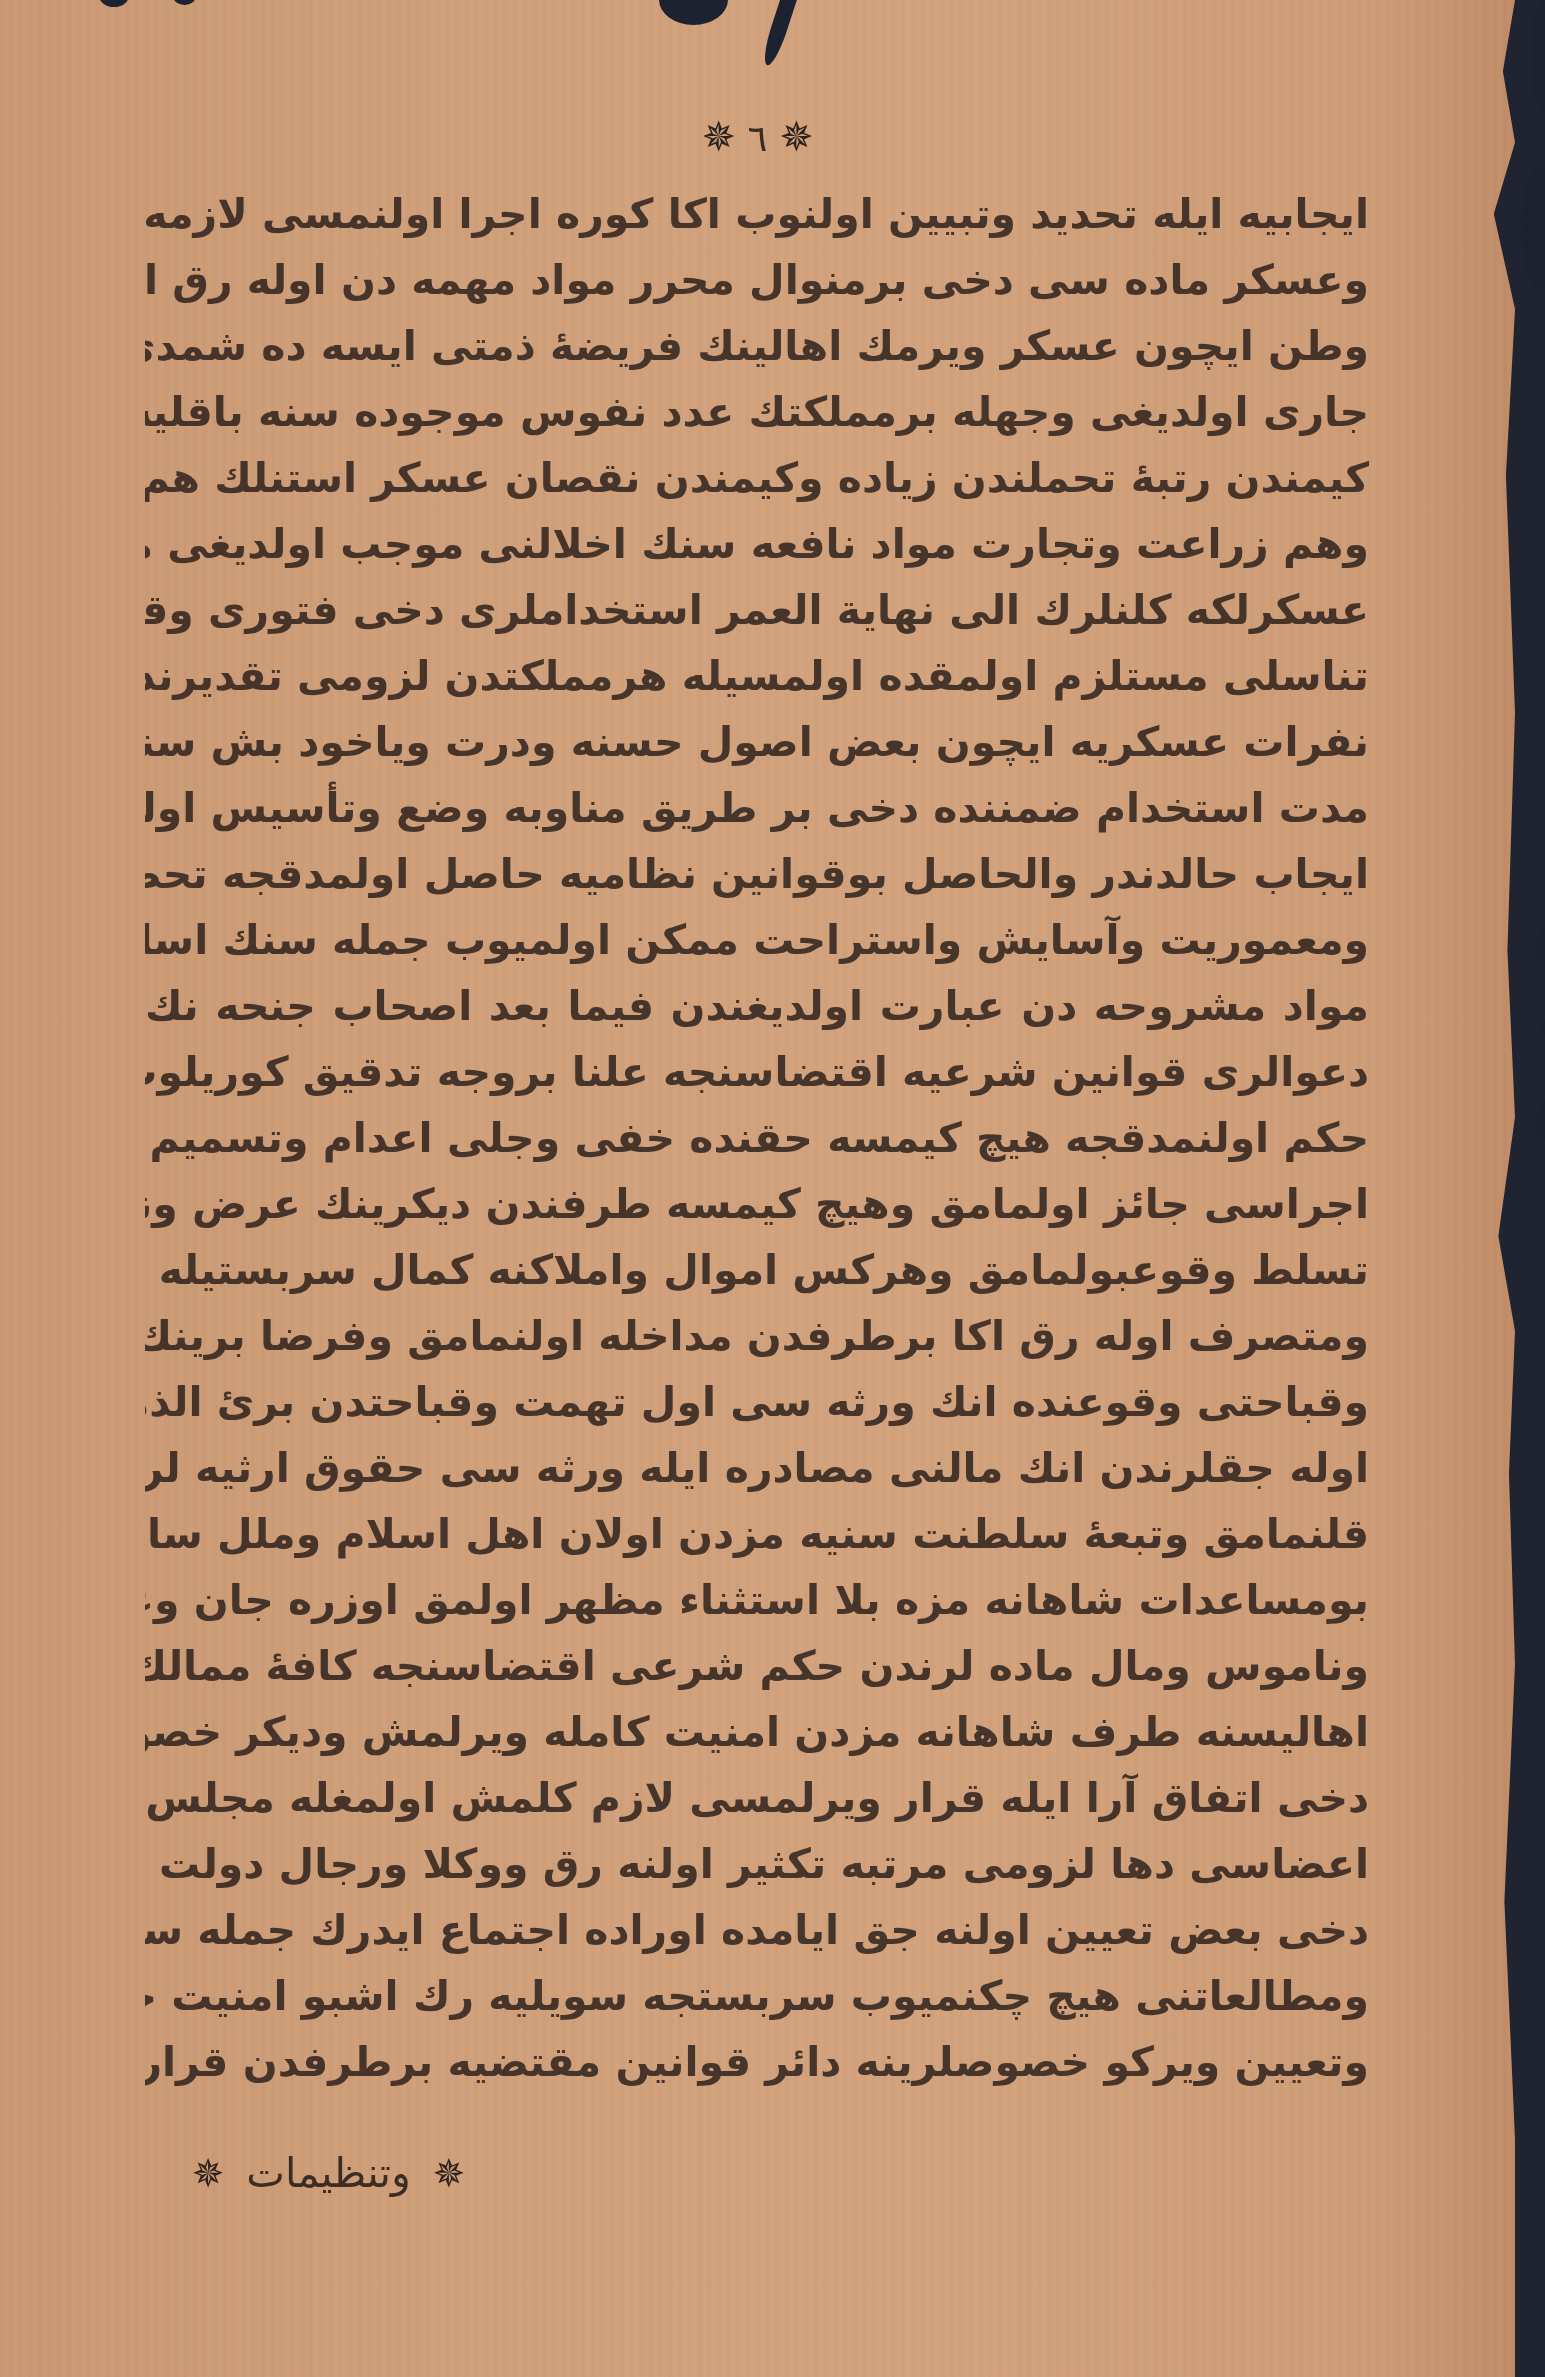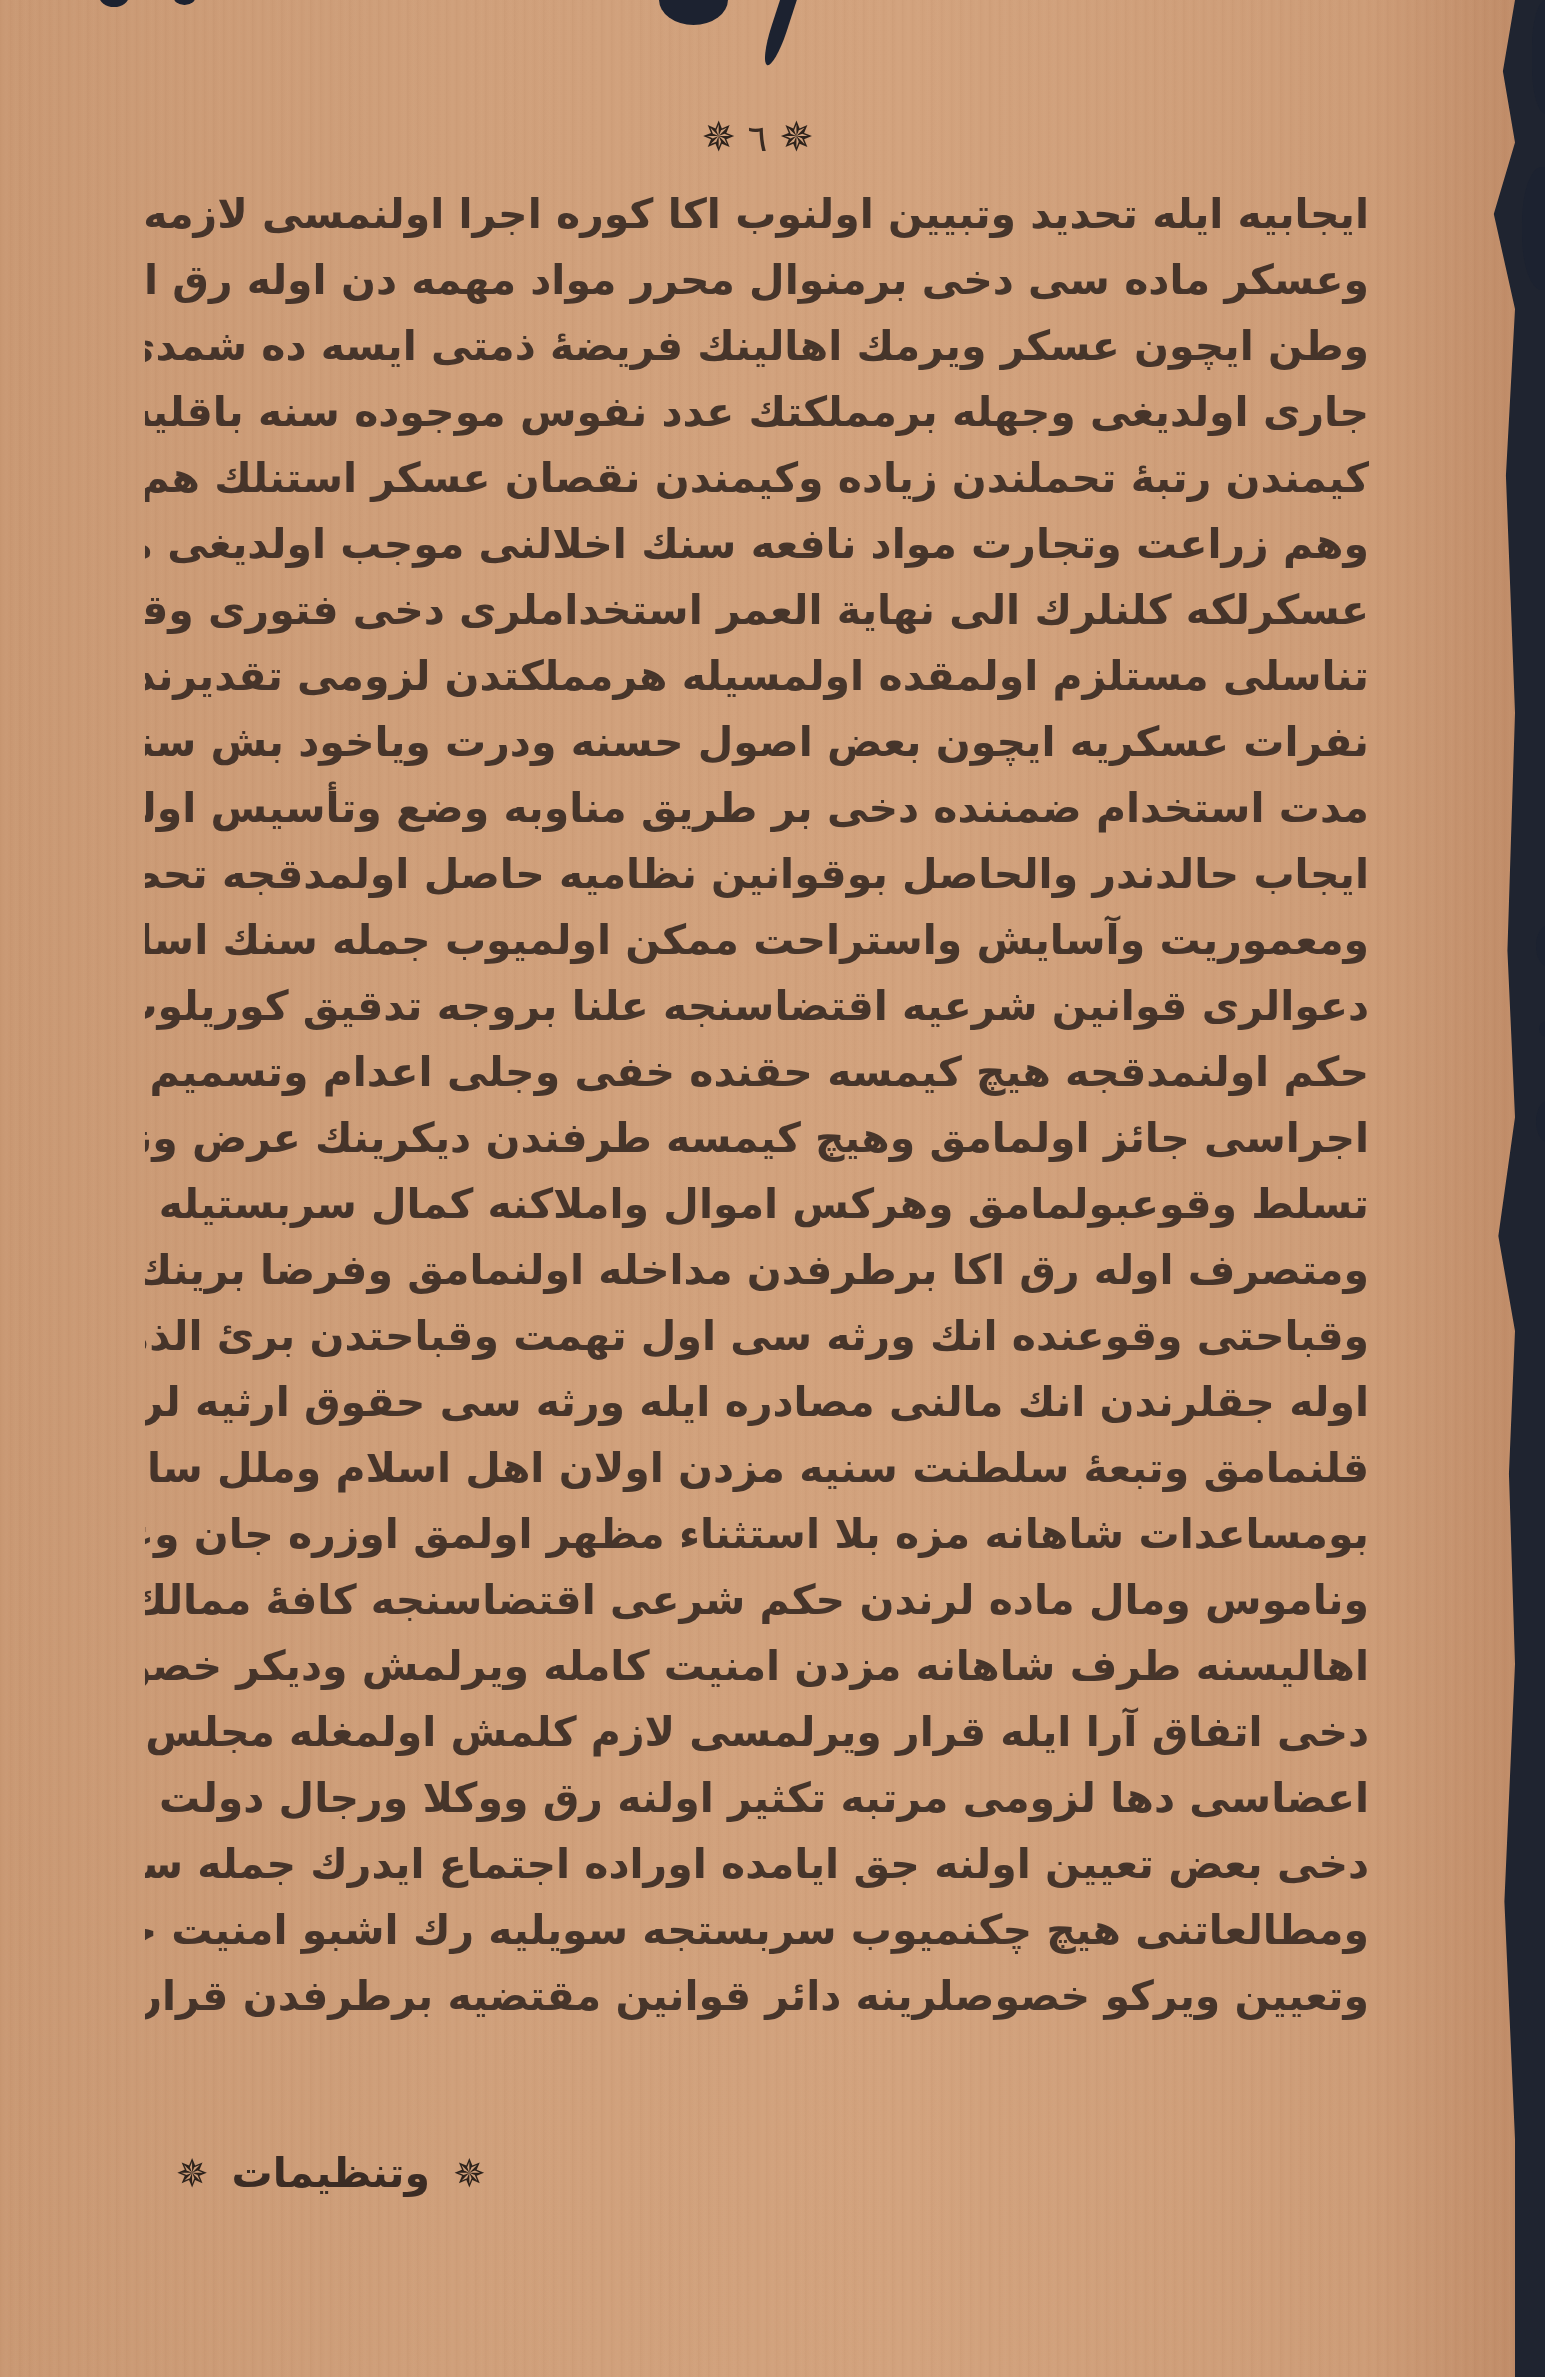--- a/index.html
+++ b/index.html
@@ -64,24 +64,24 @@
     height: 66px;
     line-height: 66px;
     white-space: nowrap;
     text-align: justify;
     text-align-last: justify;
     overflow: hidden;
   }
   .catchword {
     position: absolute;
     top: 2149px;
-    left: 167px;
+    left: 183px;
     direction: rtl;
     font-family: "DejaVu Sans", sans-serif;
-    font-weight: bold;
+    font-weight: normal;
     font-size: 41px;
     color: #3b2c24;
   }
   .catchword .orn { color: #2d221b; font-size: 39px; padding: 0 8.8px; }
 </style>
 </head>
 <body>
 
 <div class="scan">
   <div class="paper"></div>
@@ -108,20 +108,21 @@
     <div class="line">وطن ایچون عسکر ویرمك اهالینك فریضهٔ ذمتی ایسه ده شمدی یه قدر</div>
     <div class="line">جاری اولدیغی وجهله برمملکتك عدد نفوس موجوده سنه باقلیه رق</div>
     <div class="line">کیمندن رتبهٔ تحملندن زیاده وکیمندن نقصان عسکر استنلك هم نظامسزلغی</div>
     <div class="line">وهم زراعت وتجارت مواد نافعه سنك اخلالنی موجب اولدیغی مثللو</div>
     <div class="line">عسکرلکه کلنلرك الی نهایة العمر استخداملری دخی فتوری وقطع</div>
     <div class="line">تناسلی مستلزم اولمقده اولمسیله هرمملکتدن لزومی تقدیرنده طلب اولنه جق</div>
     <div class="line">نفرات عسکریه ایچون بعض اصول حسنه ودرت ویاخود بش سنه</div>
     <div class="line">مدت استخدام ضمننده دخی بر طریق مناوبه وضع وتأسیس اولنمسی</div>
     <div class="line">ایجاب حالدندر والحاصل بوقوانین نظامیه حاصل اولمدقجه تحصیل قوت</div>
     <div class="line">ومعموریت وآسایش واستراحت ممکن اولمیوب جمله سنك اساسی دخی</div>
+    <div class="line">مواد مشروحه دن عبارت اولدیغندن فیما بعد اصحاب جنحه نك</div>
     <div class="line">دعوالری قوانین شرعیه اقتضاسنجه علنا بروجه تدقیق کوریلوب</div>
     <div class="line">حکم اولنمدقجه هیچ کیمسه حقنده خفی وجلی اعدام وتسمیم معامله سی</div>
     <div class="line">اجراسی جائز اولمامق وهیچ کیمسه طرفندن دیکرینك عرض وناموسنه</div>
     <div class="line">تسلط وقوعبولمامق وهرکس اموال واملاکنه کمال سربستیله مالك</div>
     <div class="line">ومتصرف اوله رق اکا برطرفدن مداخله اولنمامق وفرضا برینك تهمت</div>
     <div class="line">وقباحتی وقوعنده انك ورثه سی اول تهمت وقباحتدن بریٔ الذمه</div>
     <div class="line">اوله جقلرندن انك مالنی مصادره ایله ورثه سی حقوق ارثیه لرندن محروم</div>
     <div class="line">قلنمامق وتبعهٔ سلطنت سنیه مزدن اولان اهل اسلام وملل سائره</div>
     <div class="line">بومساعدات شاهانه مزه بلا استثناء مظهر اولمق اوزره جان وعرض</div>
     <div class="line">وناموس ومال ماده لرندن حکم شرعی اقتضاسنجه کافهٔ ممالك محروسه مز</div>

